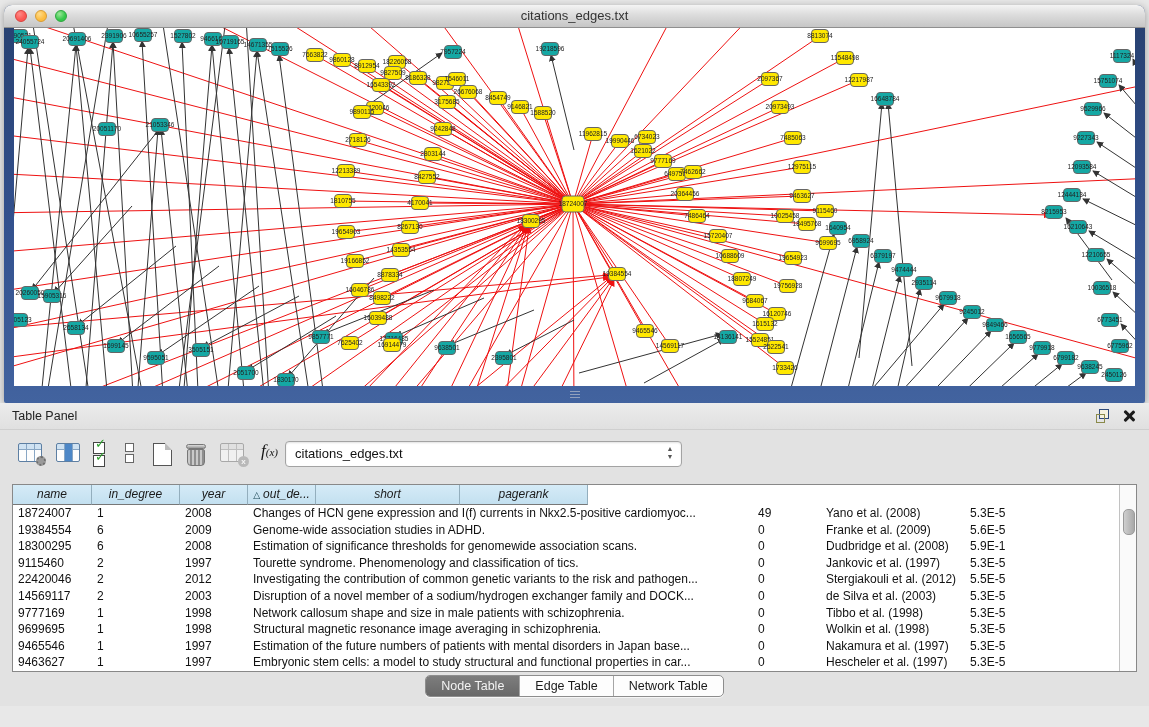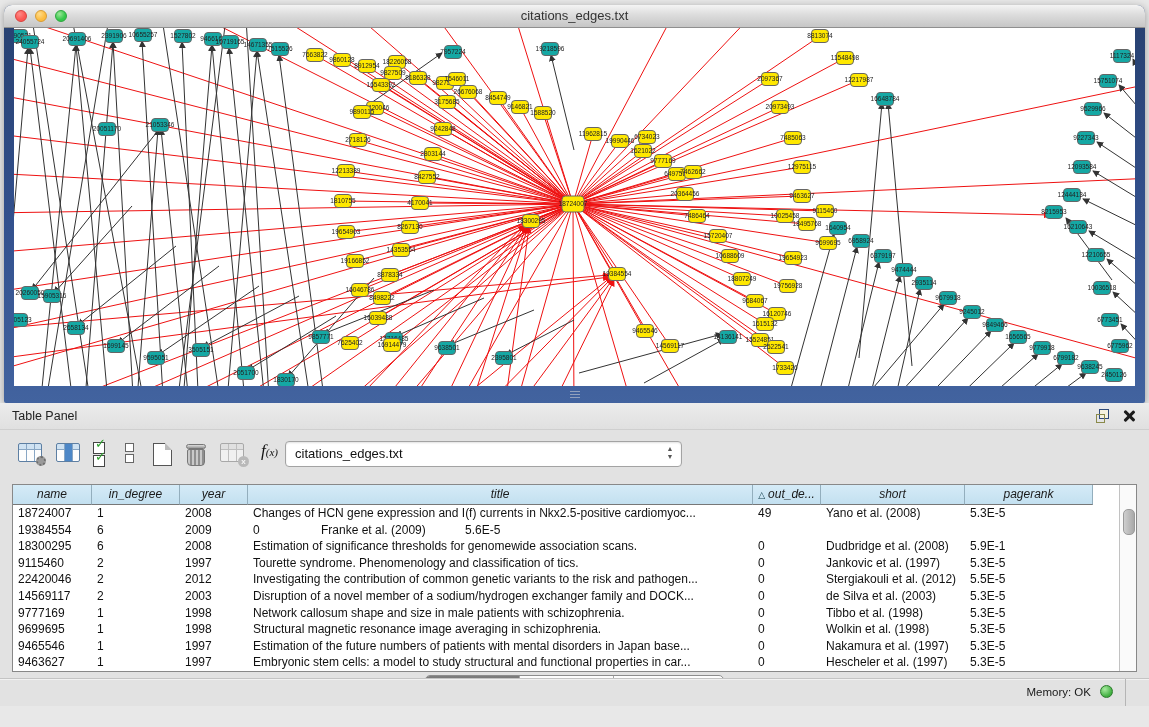--- a/index.html
+++ b/index.html
@@ -860,39 +860,39 @@
       <span id="combo-value">citations_edges.txt</span>
       <span id="combo-stepper">▲<br>▼</span>
     </div>
   </div>
 
   <div id="table-box">
     <div id="thead">
         <div class="th c0">name</div>
         <div class="th c1">in_degree</div>
         <div class="th c2">year</div>
-        <div class="th c3">title</div>
         <div class="th c4"><span class="sort-arrow">△</span>out_de...</div>
         <div class="th c5">short</div>
         <div class="th c6">pagerank</div>
       </div>
     <div id="tbody">
         <div class="tr">
           <div class="td c0">18724007</div>
           <div class="td c1">1</div>
           <div class="td c2">2008</div>
           <div class="td c3">Changes of HCN gene expression and I(f) currents in Nkx2.5-positive cardiomyoc...</div>
           <div class="td c4">49</div>
           <div class="td c5">Yano et al. (2008)</div>
           <div class="td c6">5.3E-5</div>
         </div>
         <div class="tr">
           <div class="td c0">19384554</div>
           <div class="td c1">6</div>
           <div class="td c2">2009</div>
+          <div class="td c3">Genome-wide association studies in ADHD.</div>
           <div class="td c4">0</div>
           <div class="td c5">Franke et al. (2009)</div>
           <div class="td c6">5.6E-5</div>
         </div>
         <div class="tr">
           <div class="td c0">18300295</div>
           <div class="td c1">6</div>
           <div class="td c2">2008</div>
           <div class="td c3">Estimation of significance thresholds for genomewide association scans.</div>
           <div class="td c4">0</div>
@@ -969,18 +969,13 @@
   </div>
 
   <div id="tabs">
     <div id="seg">
       <span class="seg-btn seg-sel">Node Table</span>
       <span class="seg-btn">Edge Table</span>
       <span class="seg-btn">Network Table</span>
     </div>
   </div>
 
-  <div id="statusbar">
-    <span id="mem-label">Memory: OK</span>
-    <span id="mem-dot"></span>
-    <span id="corner-sep"></span>
-  </div>
 </div>
 
 </body></html>

